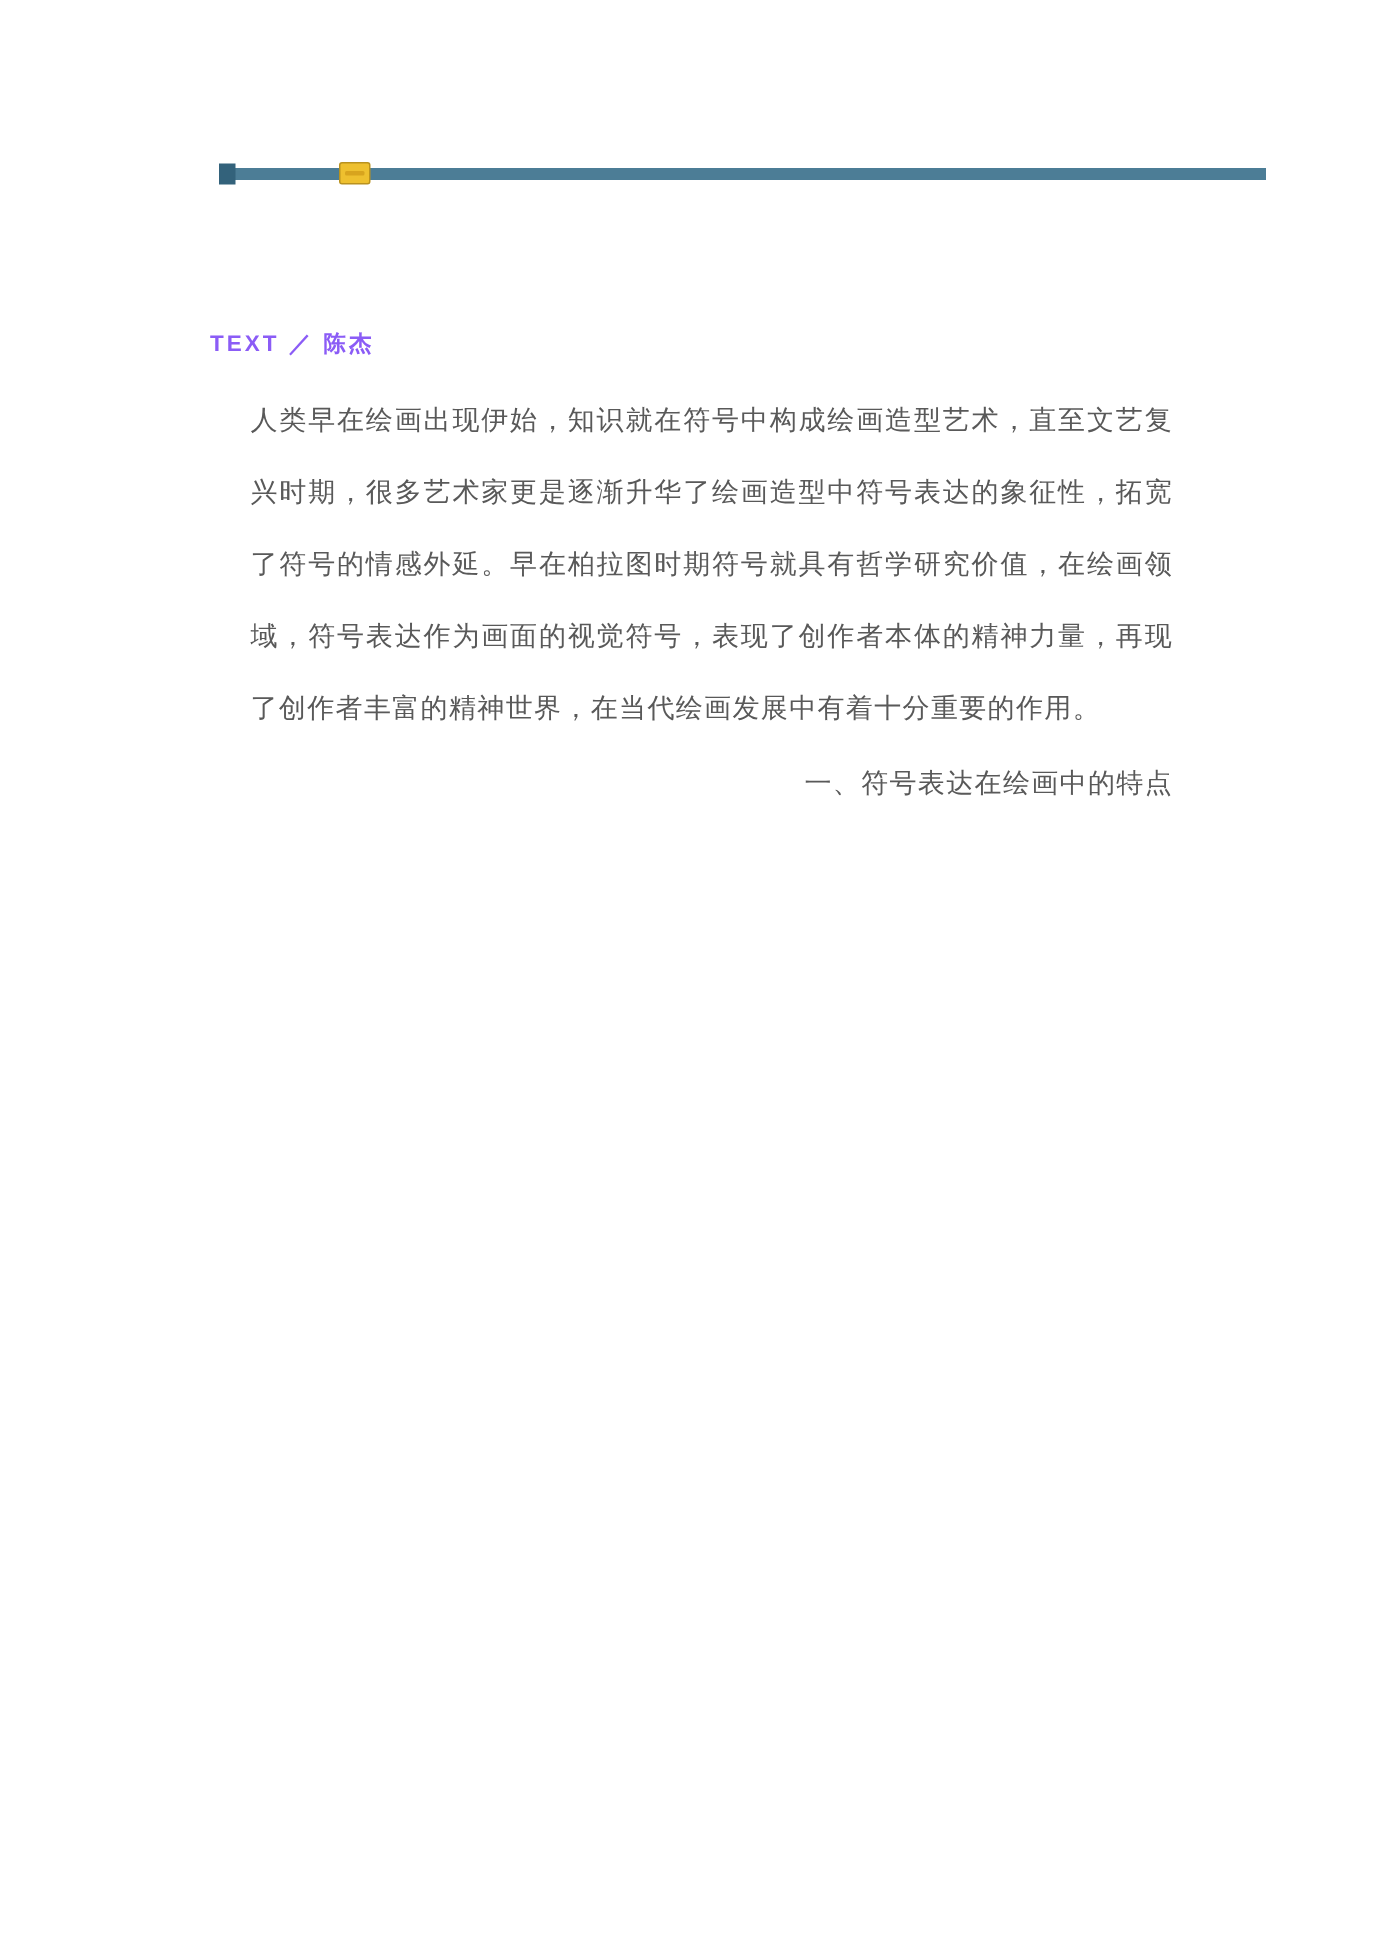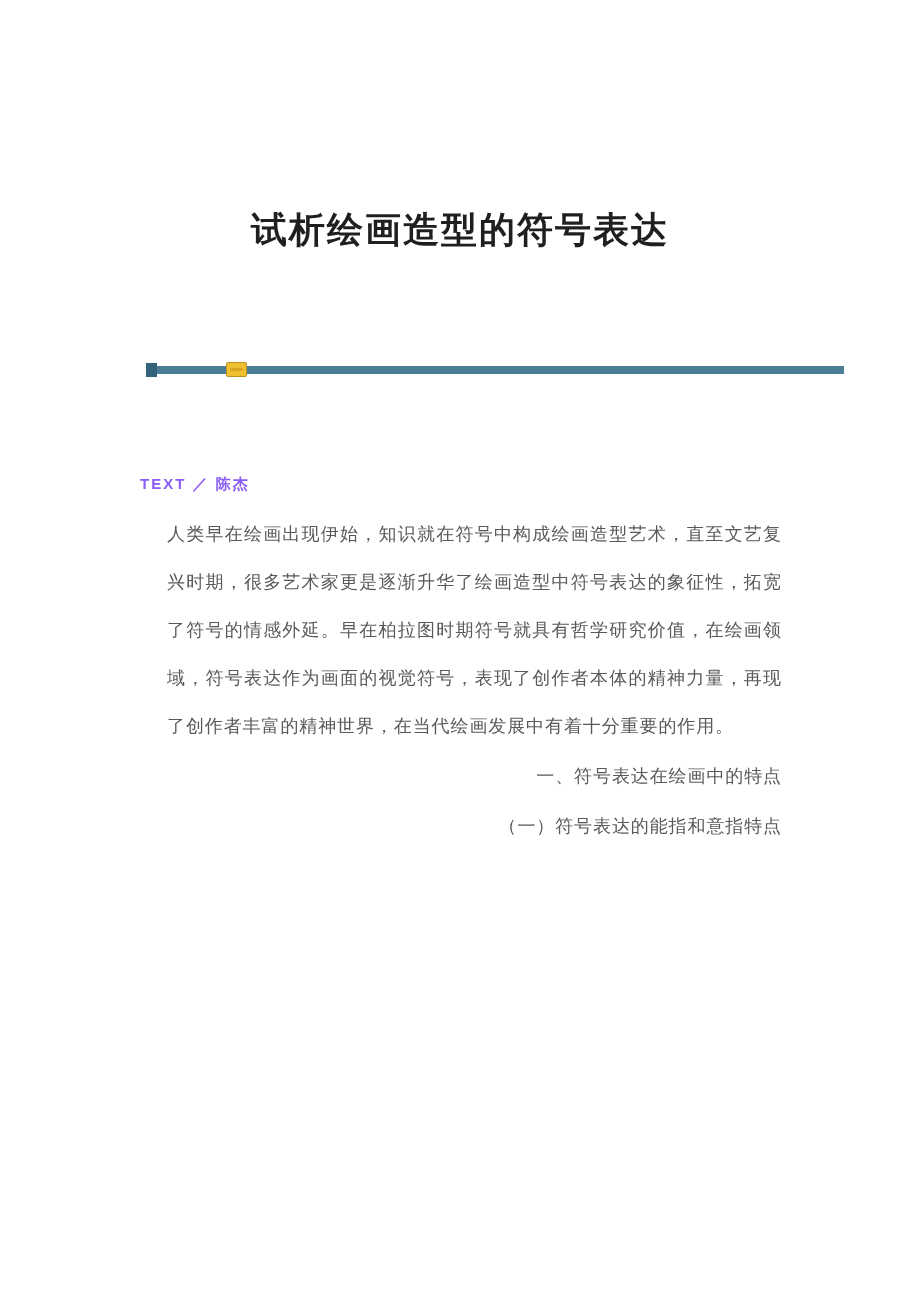--- a/index.html
+++ b/index.html
@@ -89,34 +89,32 @@
   }
   .body-text.heading-line {
     text-align: right;
   }
 </style>
 </head>
 <body>
 
 <div class="page">
 
-  <h1 class="title">试析绘画造型的符号表达</h1>
 
   <div class="divider">
     <span class="divider-line"></span>
     <span class="divider-cap"></span>
     <span class="divider-badge"></span>
   </div>
 
   <div class="content">
 
     <div class="byline">TEXT ／ 陈杰</div>
 
     <p class="body-text">人类早在绘画出现伊始，知识就在符号中构成绘画造型艺术，直至文艺复兴时期，很多艺术家更是逐渐升华了绘画造型中符号表达的象征性，拓宽了符号的情感外延。早在柏拉图时期符号就具有哲学研究价值，在绘画领域，符号表达作为画面的视觉符号，表现了创作者本体的精神力量，再现了创作者丰富的精神世界，在当代绘画发展中有着十分重要的作用。</p>
 
     <p class="body-text heading-line">一、符号表达在绘画中的特点</p>
 
-    <p class="body-text heading-line">（一）符号表达的能指和意指特点</p>
 
 
   </div>
 
 </div>
 
 </body></html>

